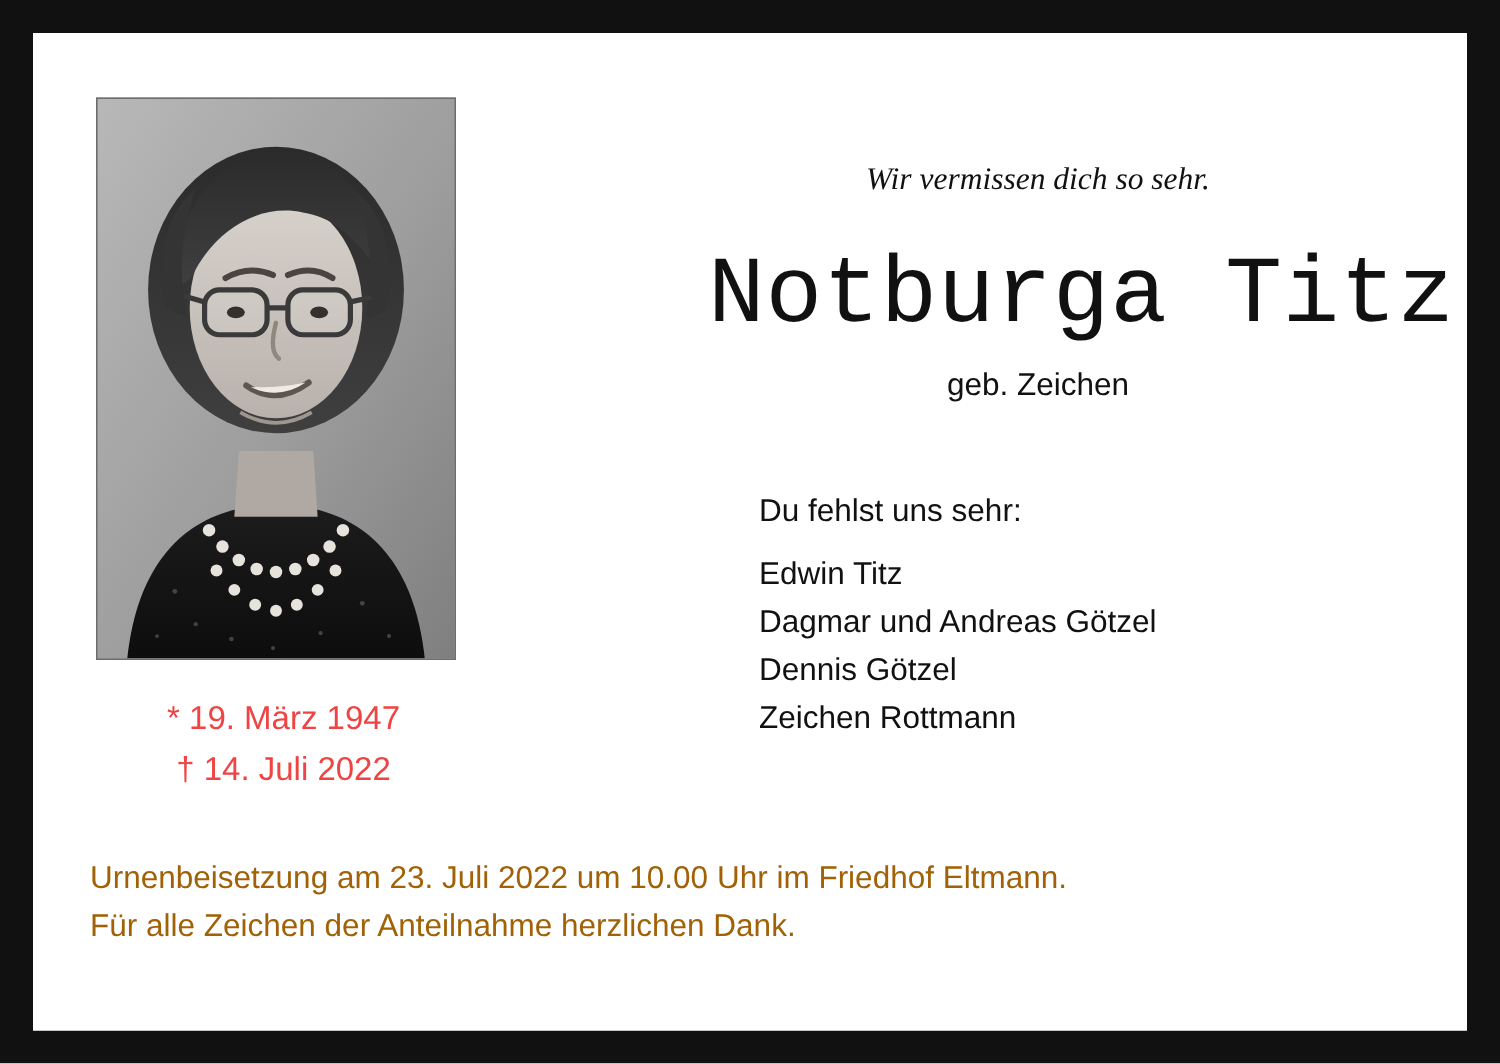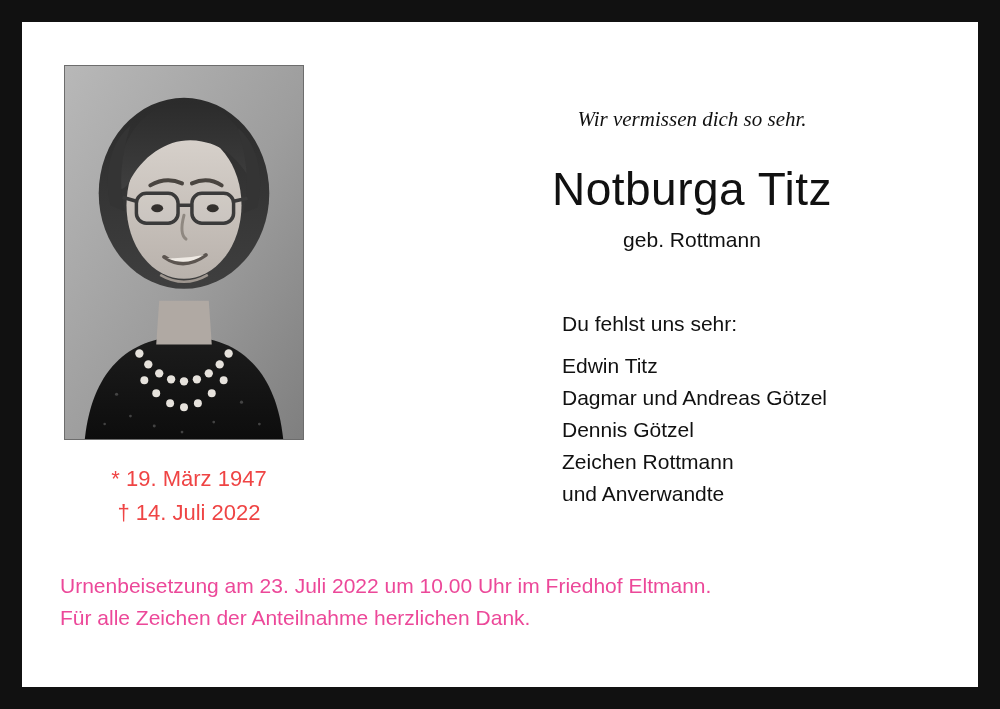--- a/index.html
+++ b/index.html
@@ -76,55 +76,56 @@
     line-height: 30px;
     text-align: center;
     color: #111111;
     width: 440px;
     margin-left: 20px;
     margin-top: 44px;
   }
   .name {
     margin-top: 28px;
     text-align: center;
-    font-size: 46px;
+    font-size: 63px;
     font-weight: 400;
     letter-spacing: 0.5px;
     color: #111111;
     width: 440px;
     margin-left: 20px;
     white-space: nowrap;
+    font-family: Liberation Mono, monospace;
   }
   .maiden {
     margin-top: 12px;
     text-align: center;
     font-size: 21px;
     color: #111111;
     width: 440px;
     margin-left: 20px;
   }
 
   .family {
     margin-top: 56px;
-    margin-left: 110px;
+    margin-left: 54px;
     font-size: 21px;
     line-height: 32px;
     color: #111111;
   }
   .family .lead { margin-bottom: 10px; }
   .family .member { white-space: nowrap; }
 
   
   .footer {
     position: absolute;
     left: 38px;
     top: 548px;
     font-size: 21px;
     line-height: 32px;
-    color: #ec4899;
+    color: #a16207;
   }
   .footer div { white-space: nowrap; }
 </style>
 </head>
 <body>
 
 <div class="obituary">
   <div class="inner">
 
     <div class="portrait-wrap">
@@ -225,29 +226,28 @@
       <div>* 19. März 1947</div>
       <div>† 14. Juli 2022</div>
     </div>
 
     <div class="right-col">
       <div class="epitaph">
         <div>Wir vermissen dich so sehr.</div>
       </div>
 
       <div class="name">Notburga Titz</div>
-      <div class="maiden">geb. Rottmann</div>
+      <div class="maiden">geb. Zeichen</div>
 
       <div class="family">
         <div class="lead">Du fehlst uns sehr:</div>
         <div class="member">Edwin Titz</div>
         <div class="member">Dagmar und Andreas Götzel</div>
         <div class="member">Dennis Götzel</div>
         <div class="member">Zeichen Rottmann</div>
-        <div class="member">und Anverwandte</div>
       </div>
     </div>
 
     <div class="footer">
       <div>Urnenbeisetzung am 23. Juli 2022 um 10.00 Uhr im Friedhof Eltmann.</div>
       <div>Für alle Zeichen der Anteilnahme herzlichen Dank.</div>
     </div>
 
   </div>
 </div>

